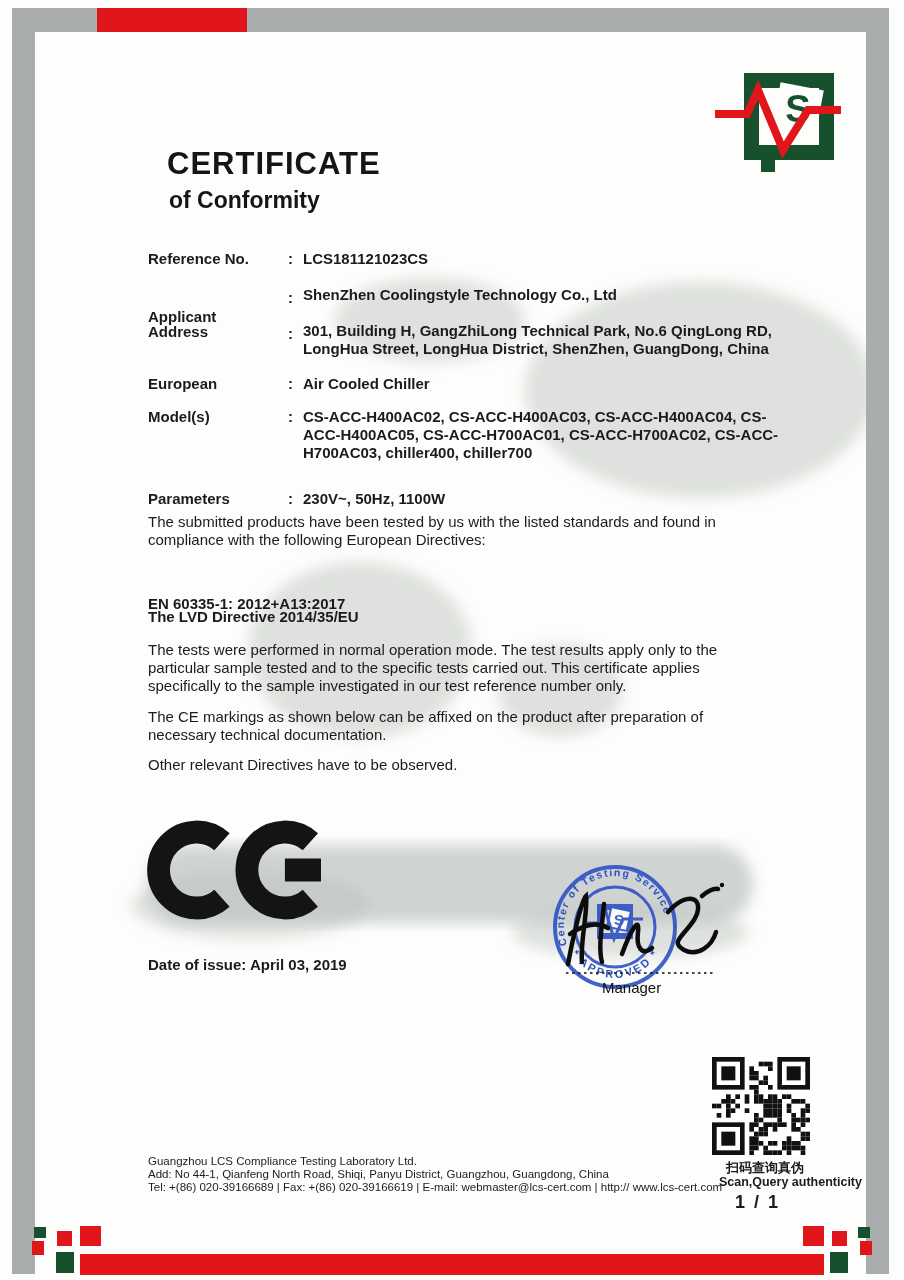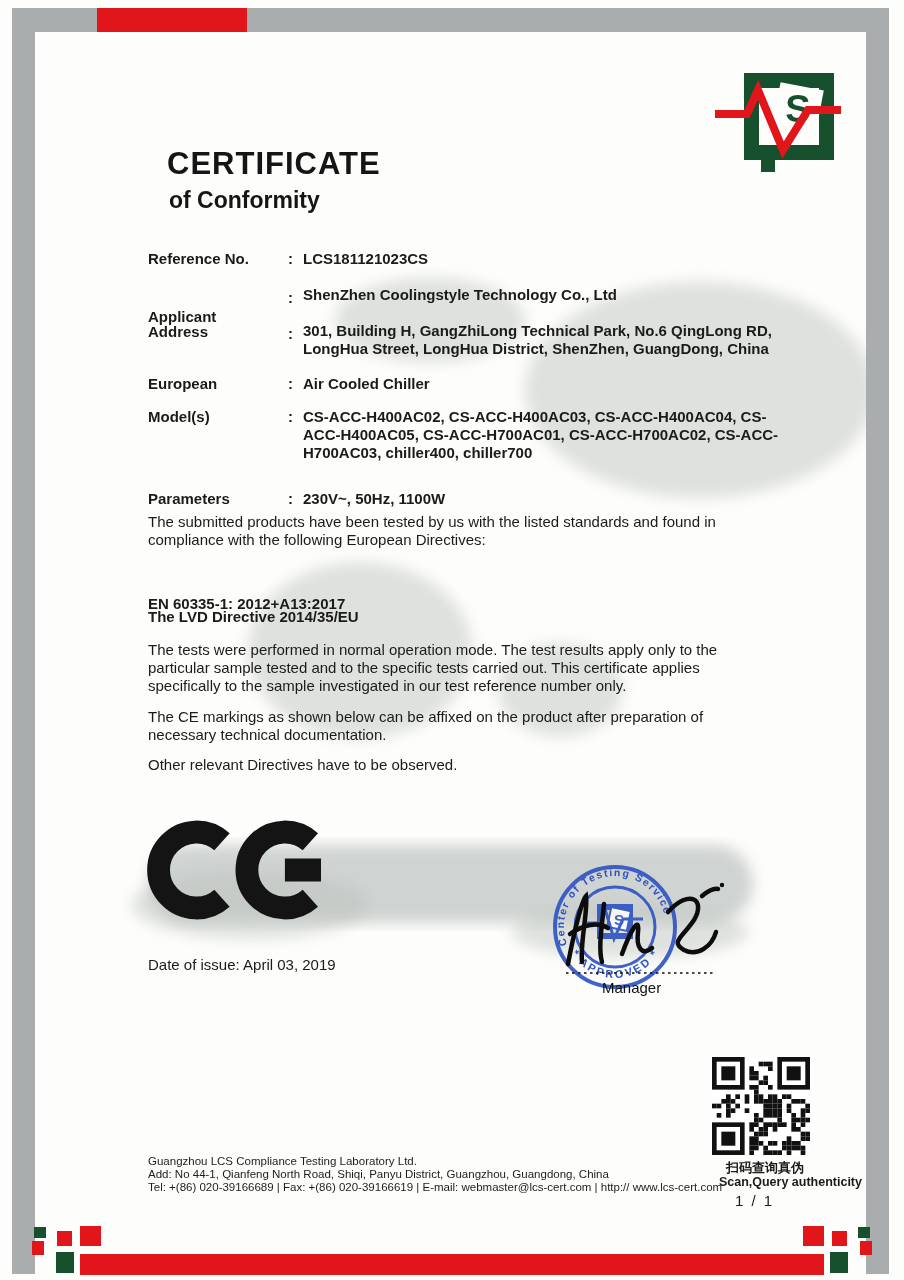--- a/index.html
+++ b/index.html
@@ -13,27 +13,27 @@
   
   #title-main{position:absolute;left:167px;top:146px;font-size:31px;font-weight:bold;letter-spacing:1px;color:#151515;}
   #title-sub{position:absolute;left:169px;top:187px;font-size:23px;font-weight:bold;color:#151515;}
   
   .f-label{position:absolute;left:148px;width:138px;font-size:15px;font-weight:bold;}
   .f-colon{position:absolute;left:288px;font-size:15px;font-weight:bold;}
   .f-value{position:absolute;left:303px;width:498px;font-size:15px;font-weight:bold;line-height:18px;}
   
   .para{position:absolute;left:148px;width:592px;font-size:15px;line-height:18px;}
   .bold{font-weight:bold;}
-  #date-line{position:absolute;left:148px;top:956px;font-size:15px;font-weight:normal;}
+  #date-line{position:absolute;left:148px;top:956px;font-size:15px;font-weight:bold;}
   #manager{position:absolute;left:602px;top:979px;font-size:15px;color:#111;}
   
   .foot{position:absolute;left:148px;font-size:11.5px;color:#1d1d1d;}
   #qr-caption-cn{position:absolute;left:690px;top:1159px;width:150px;text-align:center;font-size:13px;font-weight:bold;}
   #qr-caption-en{position:absolute;left:668px;top:1175px;width:194px;text-align:right;font-size:12.5px;font-weight:bold;}
-  #page-num{position:absolute;left:735px;top:1192px;font-size:15px;font-weight:normal;letter-spacing:2px;}
+  #page-num{position:absolute;left:735px;top:1192px;font-size:18px;font-weight:bold;letter-spacing:2px;}
   svg{position:absolute;overflow:visible;}
 </style>
 </head>
 <body>
 
 <div id="page">
 
   <svg style="left:130px;top:260px;" width="760" height="700" viewBox="0 0 760 700">
     <defs>
         <filter id="wblur">

